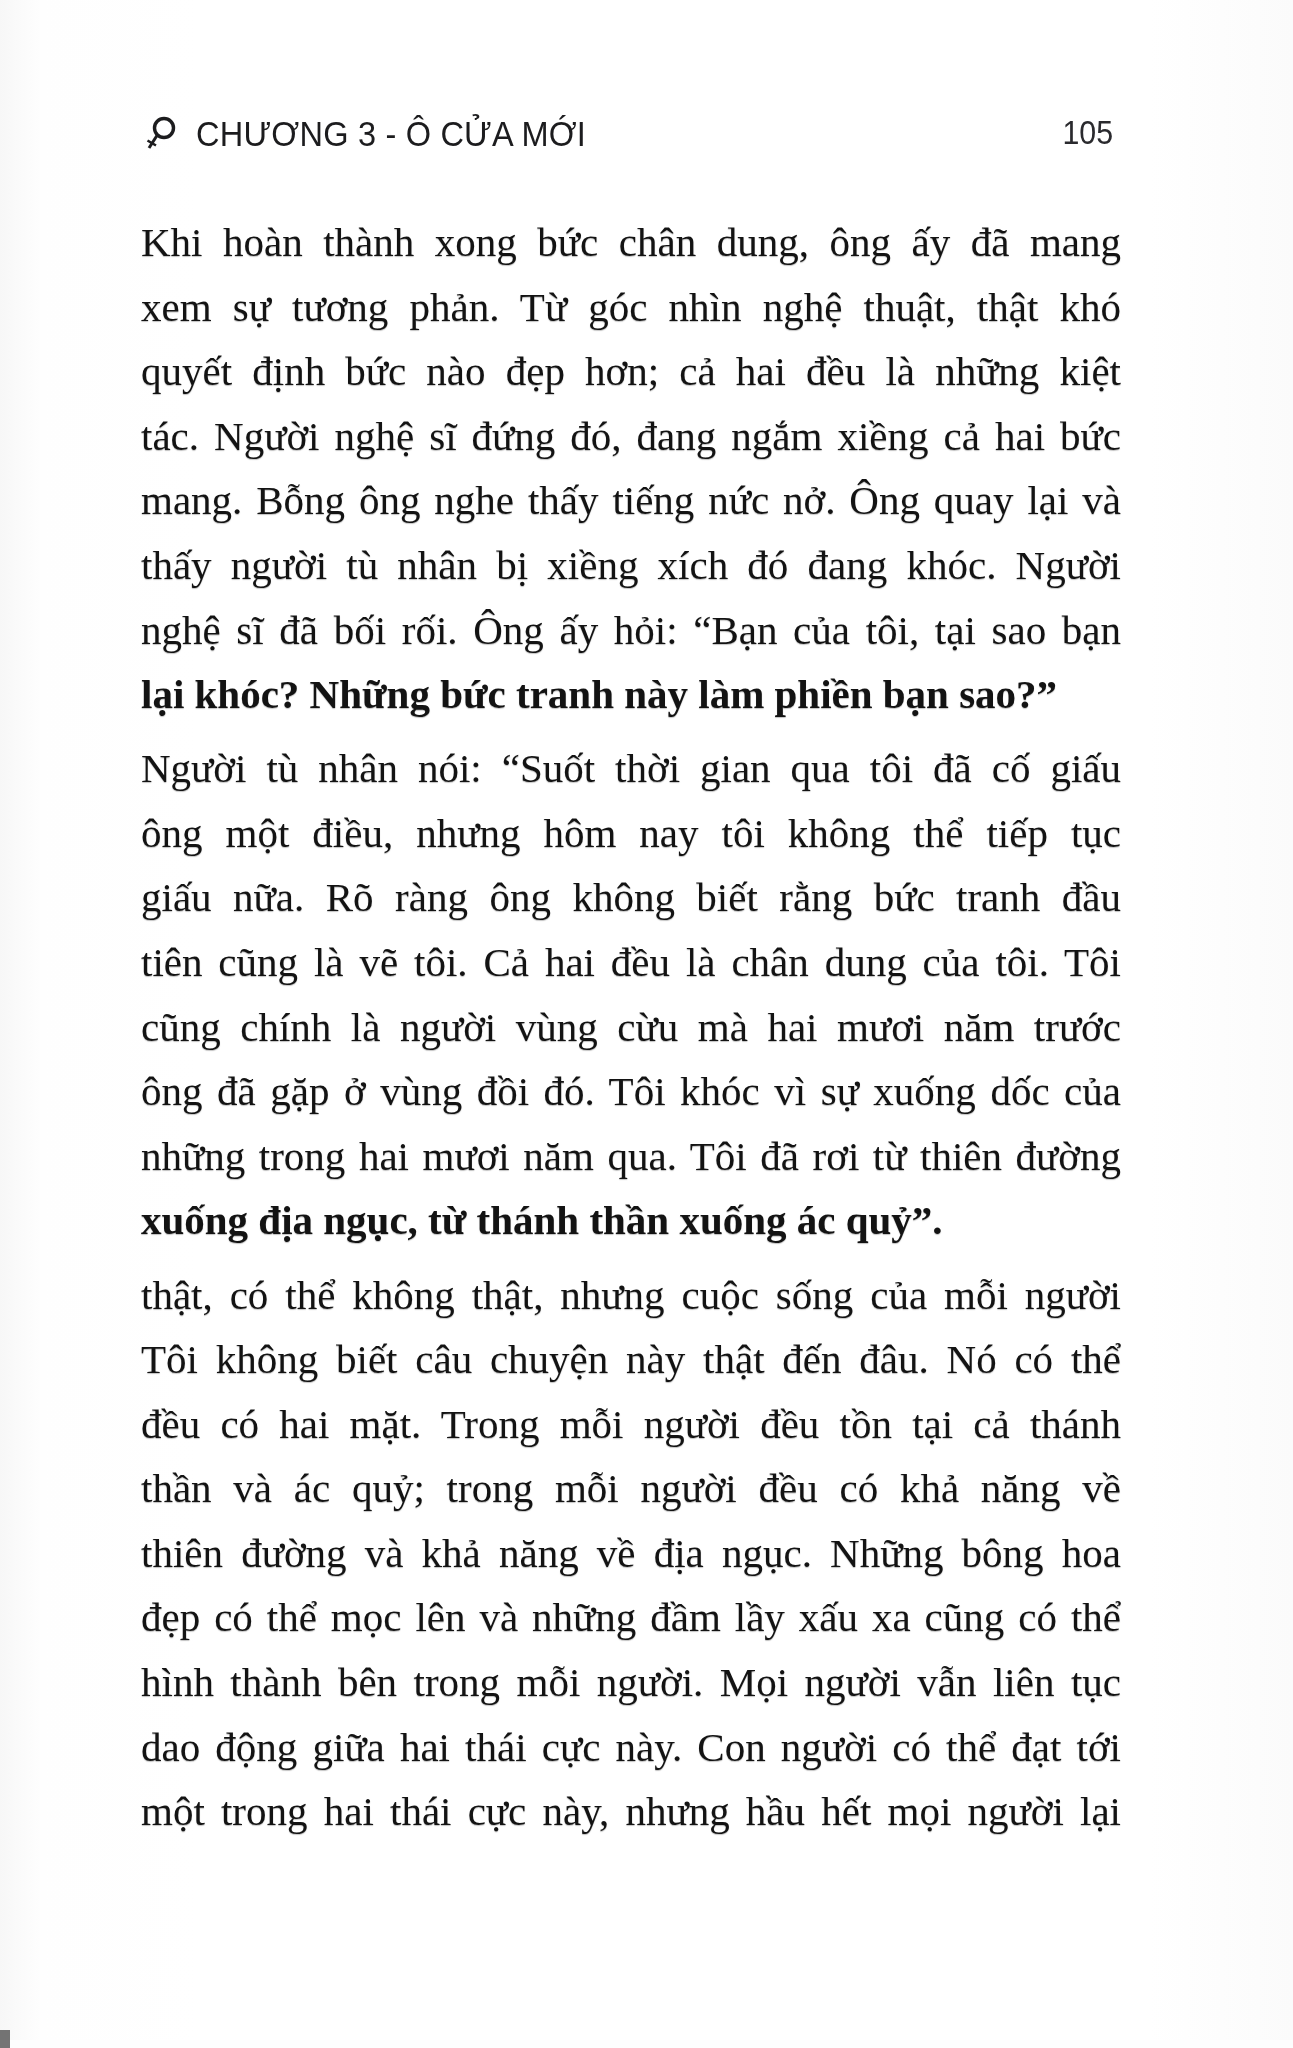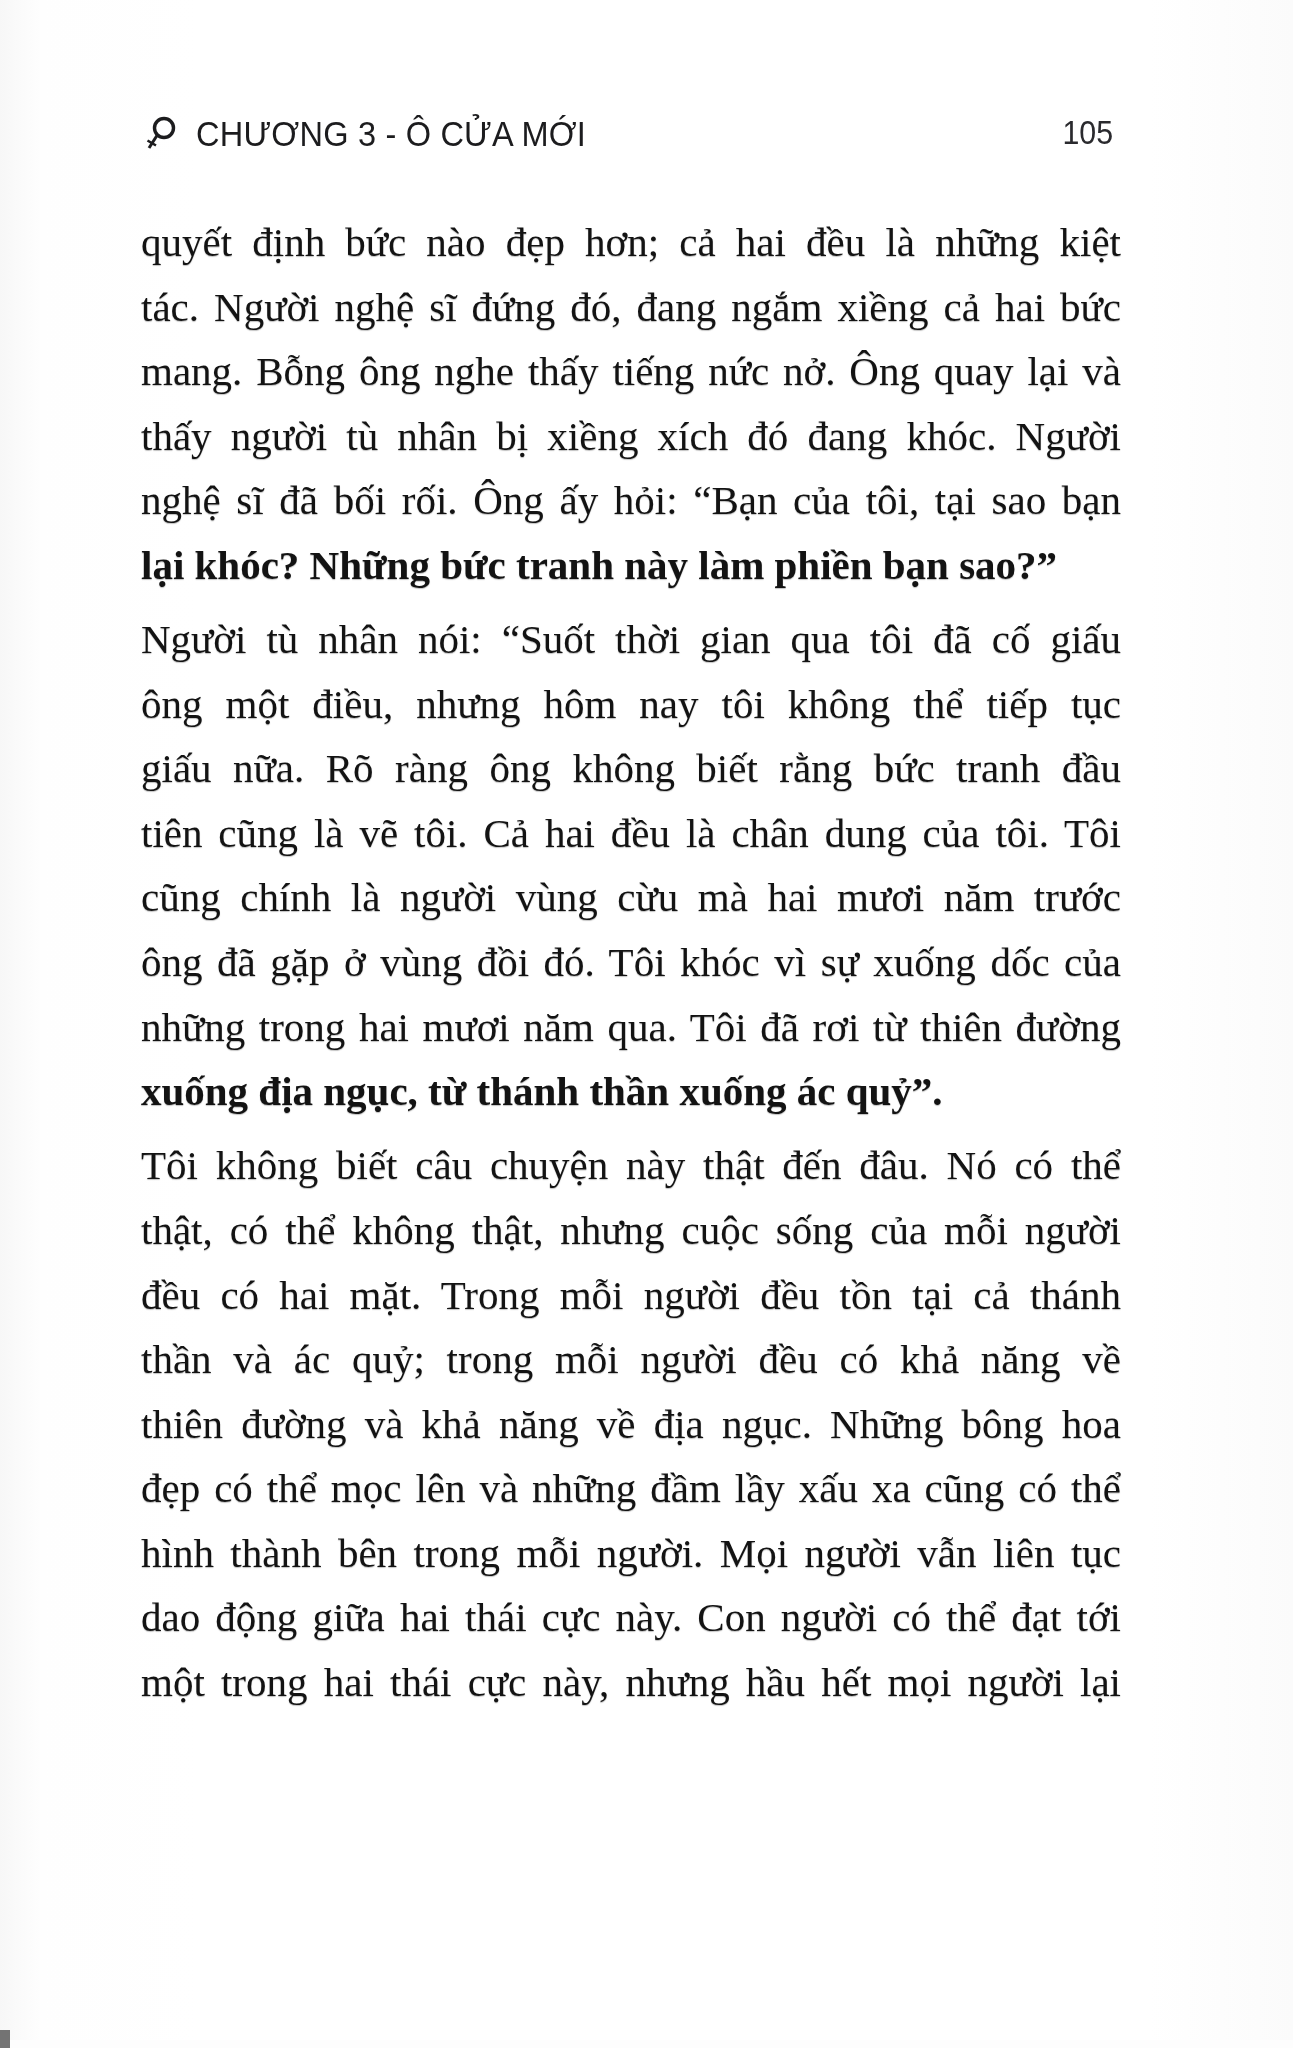--- a/index.html
+++ b/index.html
@@ -107,42 +107,44 @@
       </svg>
     </span>
     <span class="head-title">CHƯƠNG 3 - Ô CỬA MỚI</span>
   </div>
 
   <div class="page-number">105</div>
 
   <div class="body-text">
 
     <p class="paragraph">
+      <span class="line">Khi hoàn thành xong bức chân dung, ông ấy đã mang</span>
+      <span class="line">xem sự tương phản. Từ góc nhìn nghệ thuật, thật khó</span>
       <span class="line">quyết định bức nào đẹp hơn; cả hai đều là những kiệt</span>
       <span class="line">tác. Người nghệ sĩ đứng đó, đang ngắm xiềng cả hai bức</span>
       <span class="line">mang. Bỗng ông nghe thấy tiếng nức nở. Ông quay lại và</span>
       <span class="line">thấy người tù nhân bị xiềng xích đó đang khóc. Người</span>
       <span class="line">nghệ sĩ đã bối rối. Ông ấy hỏi: “Bạn của tôi, tại sao bạn</span>
       <span class="line last">lại khóc? Những bức tranh này làm phiền bạn sao?”</span>
     </p>
 
     <p class="paragraph">
       <span class="line">Người tù nhân nói: “Suốt thời gian qua tôi đã cố giấu</span>
       <span class="line">ông một điều, nhưng hôm nay tôi không thể tiếp tục</span>
       <span class="line">giấu nữa. Rõ ràng ông không biết rằng bức tranh đầu</span>
       <span class="line">tiên cũng là vẽ tôi. Cả hai đều là chân dung của tôi. Tôi</span>
       <span class="line">cũng chính là người vùng cừu mà hai mươi năm trước</span>
       <span class="line">ông đã gặp ở vùng đồi đó. Tôi khóc vì sự xuống dốc của</span>
       <span class="line">những trong hai mươi năm qua. Tôi đã rơi từ thiên đường</span>
       <span class="line last">xuống địa ngục, từ thánh thần xuống ác quỷ”.</span>
     </p>
 
     <p class="paragraph">
+      <span class="line">thật, có thể không thật, nhưng cuộc sống của mỗi người</span>
       <span class="line">Tôi không biết câu chuyện này thật đến đâu. Nó có thể</span>
-      <span class="line">thật, có thể không thật, nhưng cuộc sống của mỗi người</span>
       <span class="line">đều có hai mặt. Trong mỗi người đều tồn tại cả thánh</span>
       <span class="line">thần và ác quỷ; trong mỗi người đều có khả năng về</span>
       <span class="line">thiên đường và khả năng về địa ngục. Những bông hoa</span>
       <span class="line">đẹp có thể mọc lên và những đầm lầy xấu xa cũng có thể</span>
       <span class="line">hình thành bên trong mỗi người. Mọi người vẫn liên tục</span>
       <span class="line">dao động giữa hai thái cực này. Con người có thể đạt tới</span>
       <span class="line">một trong hai thái cực này, nhưng hầu hết mọi người lại</span>
     </p>
 
   </div>

